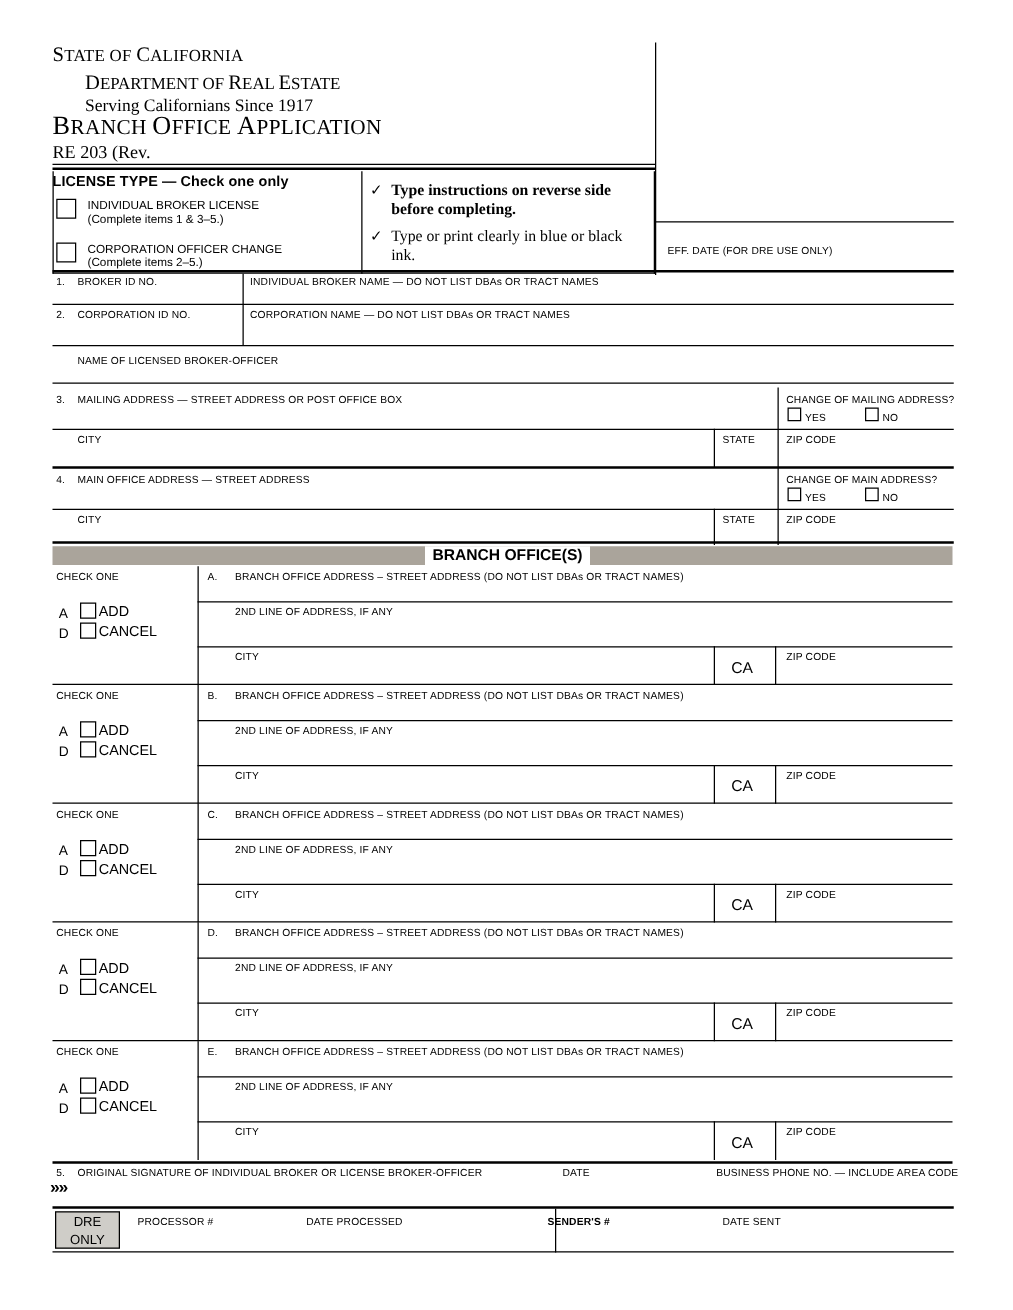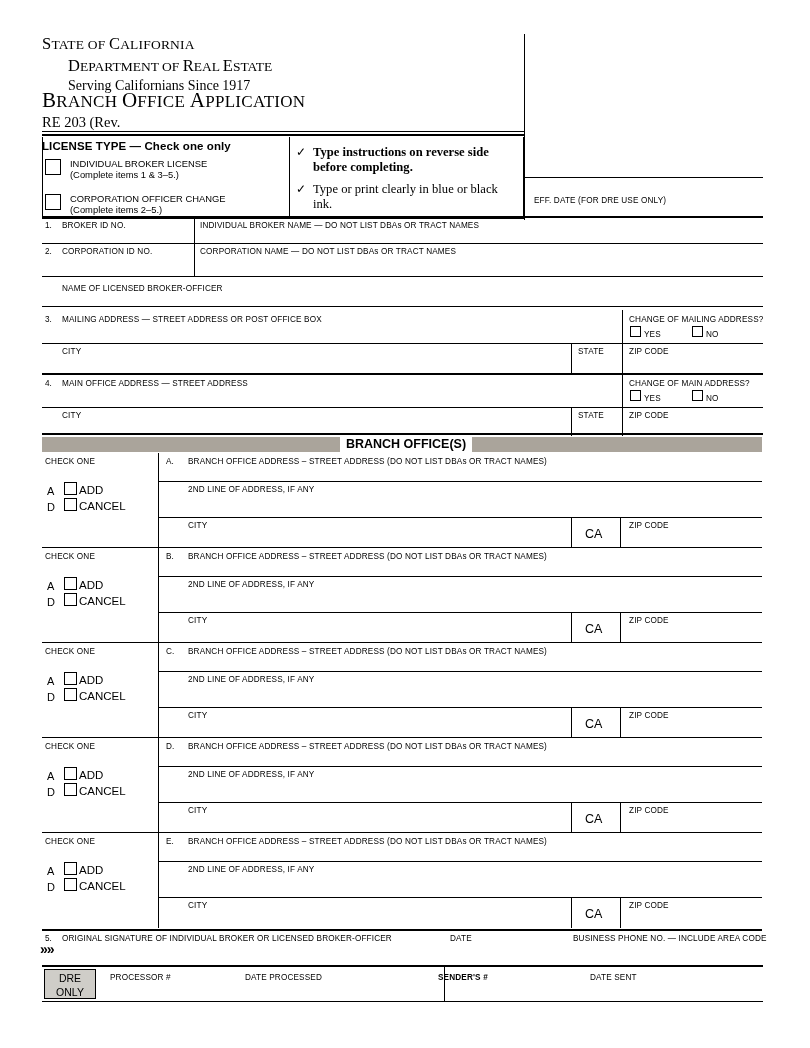--- a/index.html
+++ b/index.html
@@ -286,31 +286,31 @@
     <div class="rule" style="left:158px;top:897px;width:604px;height:1.1px;"></div>
     <div class="cap-lbl" style="left:188px;top:901px;">CITY</div>
     <div class="ca" style="left:585px;top:907px;">CA</div>
     <div class="cap-lbl" style="left:629px;top:901px;">ZIP CODE</div>
     <div class="blk-v" style="left:571px;top:897px;height:31px;"></div>
     <div class="blk-v" style="left:620px;top:897px;height:31px;"></div>
     <div class="rule" style="left:42px;top:929px;width:720px;height:1.8px;"></div>
   </div>
 
   <div class="cap-num" style="left:45px;top:934px;">5.</div>
-  <div class="cap-lbl" style="left:62px;top:934px;"><span>ORIGINAL SIGNATURE OF INDIVIDUAL BROKER </span><span class="b" style="position:static;">OR</span><span> LICENSED BROKER-OFFICER</span></div>
+  <div class="cap-lbl" style="left:62px;top:934px;"><span>ORIGINAL SIGNATURE OF INDIVIDUAL BROKER </span><span class="b" style="position:static;">OR</span><span> LICENSE BROKER-OFFICER</span></div>
   <div class="cap-lbl" style="left:450px;top:934px;">DATE</div>
   <div class="cap-lbl" style="left:573px;top:934px;">BUSINESS PHONE NO. — INCLUDE AREA CODE</div>
   <div class="arrows">»»</div>
 
   <div class="rule" style="left:42px;top:965px;width:721px;height:2.2px;"></div>
   <div class="dre">
     <div>DRE</div>
     <div>ONLY</div>
   </div>
   <div class="cap-lbl" style="left:110px;top:973px;">PROCESSOR #</div>
   <div class="cap-lbl" style="left:245px;top:973px;">DATE PROCESSED</div>
   <div class="cap-lbl" style="left:438px;top:973px;font-weight:bold;">SENDER'S #</div>
-  <div class="cap-lbl" style="left:578px;top:973px;margin-left:12px;">DATE SENT</div>
+  <div class="cap-lbl" style="left:578px;top:973px;">DATE SENT</div>
   <div class="rule" style="left:444px;top:967px;width:1.1px;height:35px;"></div>
   <div class="rule" style="left:42px;top:1001px;width:721px;height:1.4px;"></div>
 
 
 </div>
 
 </body></html>

